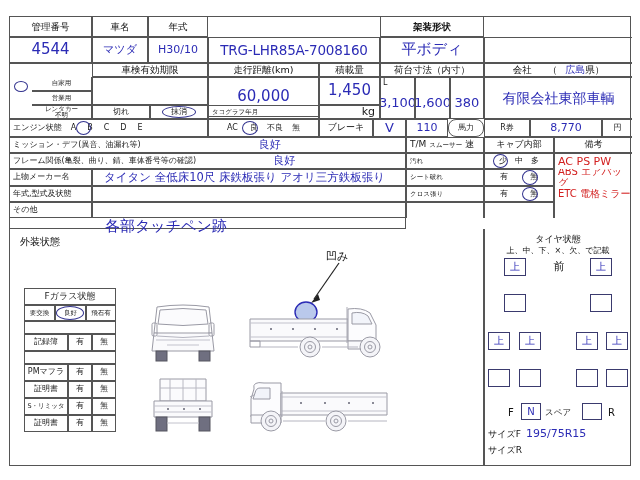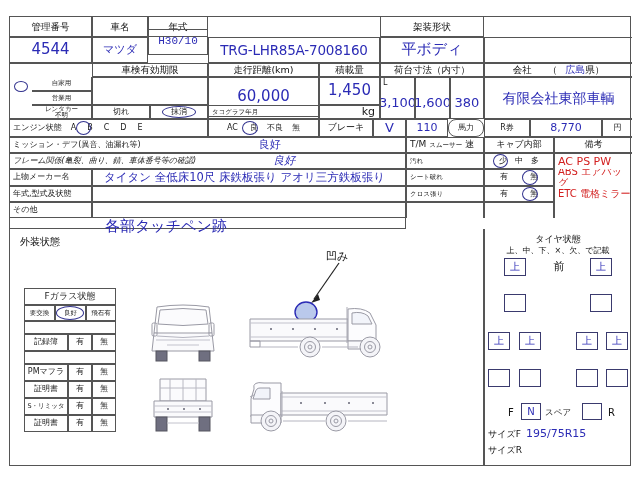--- a/index.html
+++ b/index.html
@@ -30,29 +30,29 @@
 </style>
 </head>
 <body>
 
 <div id="sheet">
 <div class="frame">
 
   <div class="cell hdr" style="left:0;top:0;width:82px;height:20px;border-left:none;border-top:none;">管理番号</div>
   <div class="cell hdr" style="left:82px;top:0;width:56px;height:20px;border-top:none;">車名</div>
   <div class="cell hdr" style="left:138px;top:0;width:60px;height:20px;border-top:none;">年式</div>
-  <div class="cell hdr" style="left:370px;top:0;width:104px;height:20px;border-top:none;">架装形状</div>
+  <div class="cell hdr" style="left:370px;top:0;width:104px;height:20px;border-top:none;font-weight:bold;">架装形状</div>
 
   <div class="cell" style="left:0;top:20px;width:82px;height:26px;border-left:none;">
         <span class="val">4544</span>
       </div>
   <div class="cell" style="left:82px;top:20px;width:56px;height:26px;">
         <span class="val-sm">マツダ</span>
       </div>
-  <div class="cell" style="left:138px;top:12px;width:60px;height:26px;font-family:Liberation Mono, monospace;">
+  <div class="cell" style="left:138px;top:20px;width:60px;height:26px;">
         <span class="val-sm">H30/10</span>
       </div>
   <div class="cell" style="left:198px;top:20px;width:172px;height:26px;">
         <span class="val" style="font-size:13.5px;letter-spacing:-0.2px;">TRG-LHR85A-7008160</span>
       </div>
   <div class="cell" style="left:370px;top:20px;width:104px;height:26px;">
         <span class="val">平ボディ</span>
       </div>
   <div class="cell" style="left:474px;top:20px;width:148px;height:26px;border-right:none;"></div>
 
@@ -152,21 +152,21 @@
     <span class="val-sm" style="margin-left:118px;">良好</span>
   </div>
   <div class="cell l" style="left:396px;top:120px;width:78px;height:16px;">
     <span style="font-size:9px;">T/M</span>
     <span class="xtiny" style="margin-left:3px;">スムーサー</span>
     <span style="font-size:9px;margin-left:3px;">速</span>
   </div>
   <div class="cell" style="left:474px;top:120px;width:70px;height:16px;">キャブ内部</div>
   <div class="cell" style="left:544px;top:120px;width:78px;height:16px;border-right:none;">備考</div>
 
-  <div class="cell l" style="left:0;top:136px;width:396px;height:16px;border-left:none;font-style:italic;">
+  <div class="cell l" style="left:0;top:136px;width:396px;height:16px;border-left:none;">
     <span class="mini">フレーム関係(亀裂、曲り、錆、車体番号等の確認)</span>
     <span class="val-sm" style="margin-left:77px;">良好</span>
   </div>
   <div class="cell l" style="left:396px;top:136px;width:78px;height:16px;">
         <span class="xtiny">汚れ</span>
       </div>
   <div class="cell" style="left:474px;top:136px;width:70px;height:16px;">
     <span class="mini">少</span>
     <span class="mini" style="margin-left:8px;">中</span>
     <span class="mini" style="margin-left:8px;">多</span>

